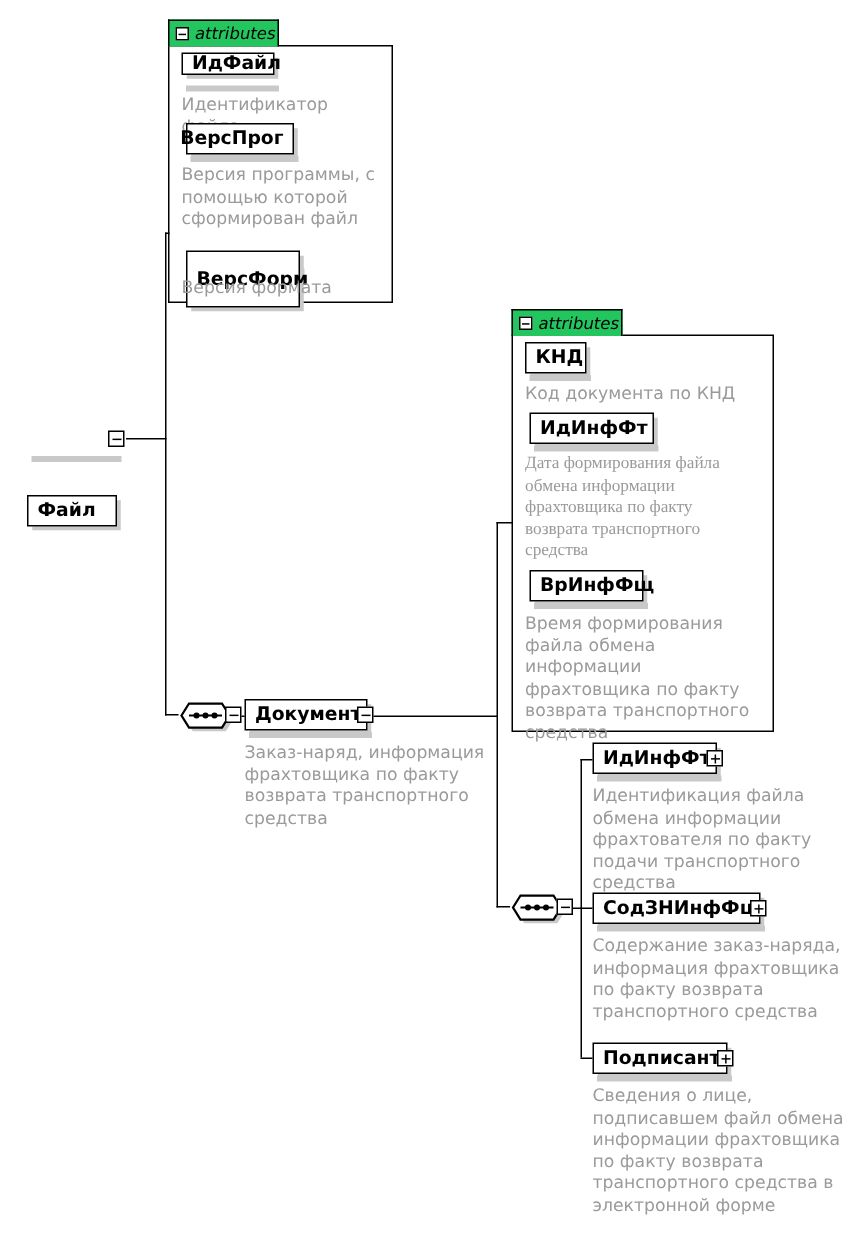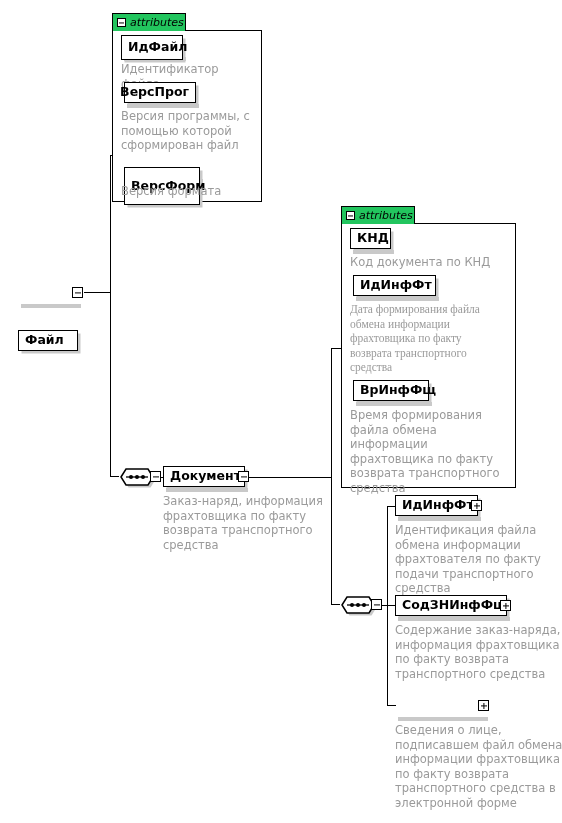--- a/index.html
+++ b/index.html
@@ -107,21 +107,21 @@
 
 <div class="canvas">
 
   <div class="attrtab" style="left:112px;top:13px;width:74px;">
     <span class="tog"></span>
     <span>attributes</span>
   </div>
   <div class="attrpanel" style="left:112px;top:30px;width:150px;height:172px;"></div>
 
   <div class="shadowbar" style="left:124px;top:57px;width:62px;"></div>
-  <div class="node" style="left:121px;top:35px;width:62px;height:25px;">
+  <div class="node" style="left:121px;top:35px;width:62px;height:15px;">
     <span class="lbl">ИдФайл</span>
   </div>
   <div class="doc" style="left:121px;top:62px;width:140px;">Идентификатор файла</div>
 
   <div class="shadowbar" style="left:127px;top:104px;width:72px;"></div>
   <div class="node" style="left:124px;top:82px;width:72px;height:21px;justify-content:flex-end;">
     <span class="lbl">ВерсПрог</span>
   </div>
   <div class="doc" style="left:121px;top:109px;width:140px;">Версия программы, с
 помощью которой
@@ -245,20 +245,23 @@
   <div class="node" style="left:395px;top:595px;width:112px;height:21px;">
     <span class="lbl">СодЗНИнфФщ</span>
   </div>
   <div class="toggle-out plus" style="left:500px;top:600px;"></div>
   <div class="doc" style="left:395px;top:623px;width:168px;">Содержание заказ-наряда,
 информация фрахтовщика
 по факту возврата
 транспортного средства</div>
 
   <div class="shadowbar" style="left:398px;top:717px;width:90px;"></div>
+  <div class="node" style="left:395px;top:695px;width:90px;height:21px;">
+    <span class="lbl">Подписант</span>
+  </div>
   <div class="toggle-out plus" style="left:478px;top:700px;"></div>
   <div class="doc" style="left:395px;top:723px;width:170px;">Сведения о лице,
 подписавшем файл обмена
 информации фрахтовщика
 по факту возврата
 транспортного средства в
 электронной форме</div>
 
 </div>
 

